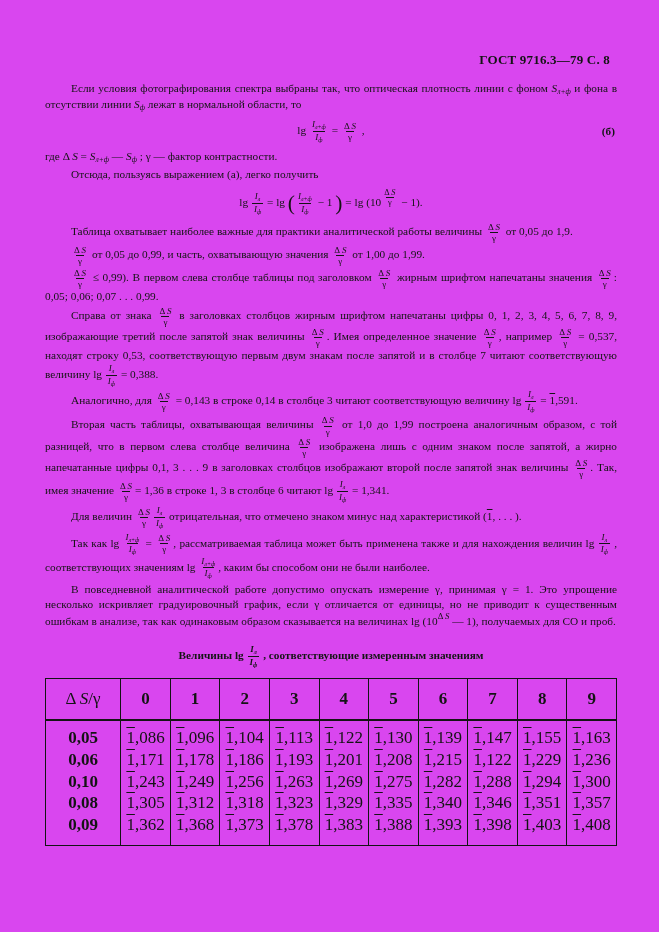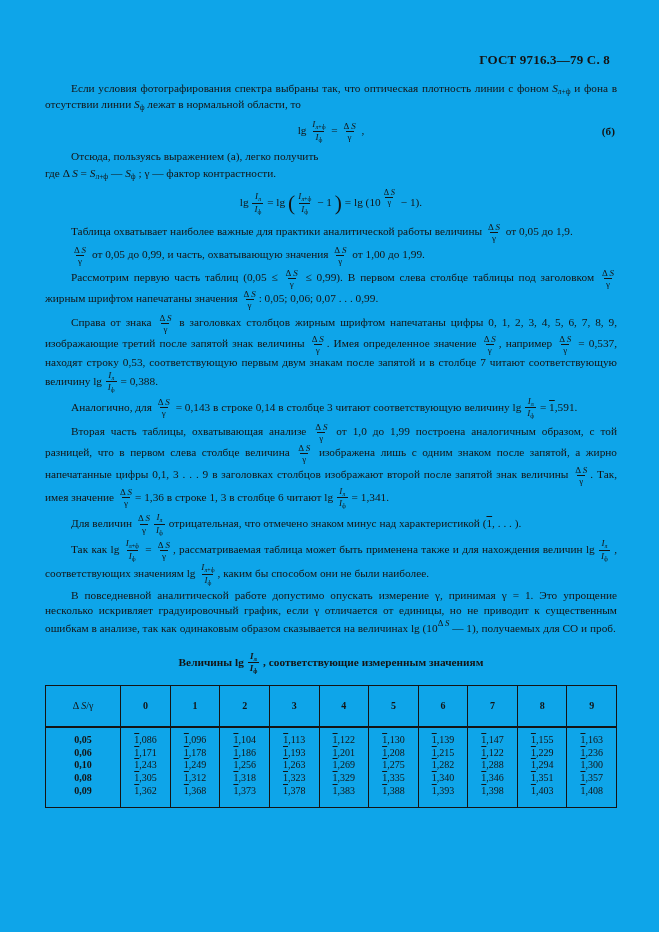--- a/index.html
+++ b/index.html
@@ -1,35 +1,35 @@
 <!DOCTYPE html>
 <html><head>
 <meta charset="utf-8">
 <style>
   html,body{margin:0;padding:0;background:#ffffff;}
   body{width:659px;height:932px;font-family:"Liberation Serif",serif;color:#141414;}
-  .page{position:relative;width:659px;height:932px;background:#0ea5e9;overflow:hidden;}
+  .page{position:relative;width:659px;height:932px;background:#d946ef;overflow:hidden;}
   .hdr{position:absolute;top:52px;right:49px;font-weight:bold;font-size:13px;letter-spacing:.2px;}
   .content{position:absolute;left:45px;top:79px;width:572px;font-size:11.3px;line-height:1.3;text-align:justify;}
   .p{text-indent:26px;margin:2px 0;}
   .p.noind{text-indent:0;}
   .eq{position:relative;text-align:center;text-indent:0;margin:6px 0;}
   .eqno{position:absolute;right:2px;top:50%;transform:translateY(-50%);font-weight:bold;}
   .it{font-style:italic;}
-  .sb{font-size:.66em;vertical-align:-.32em;}
+  .sb{font-size:.66em;font-style:italic;vertical-align:-.32em;}
   .ovl{text-decoration:overline;}
   .bigp{font-size:1.9em;line-height:1;vertical-align:middle;font-weight:400;}
   .sup{font-size:.78em;vertical-align:.7em;}
   .sup .frac{font-size:.95em;}
   .frac{display:inline-flex;flex-direction:column;align-items:center;vertical-align:middle;
         line-height:1.12;font-size:.8em;margin:0 1px;text-indent:0;}
   .frac .n{display:block;padding:0 2px;text-align:center;}
   .frac .d{display:block;padding:0 2px;text-align:center;border-top:1px solid #141414;}
   .tcap{text-align:center;text-indent:0;font-weight:bold;margin:15px 0 10px;}
-  table.tbl{width:100%;border-collapse:collapse;border:1.6px solid #141414;font-size:10px;table-layout:fixed;}
+  table.tbl{width:100%;border-collapse:collapse;border:1.6px solid #141414;font-size:17px;table-layout:fixed;}
   table.tbl th,table.tbl td{border-left:1px solid #141414;text-align:center;padding:0;}
   table.tbl th:first-child,table.tbl td:first-child{border-left:none;width:13%;}
   table.tbl thead th{border-bottom:2.5px solid #141414;height:40px;font-weight:bold;vertical-align:middle;}
   table.tbl thead th.c0{font-weight:normal;}
   table.tbl tbody th{font-weight:bold;}
   table.tbl tbody td,table.tbl tbody th{line-height:1.28;}
   table.tbl tbody tr:first-child td,table.tbl tbody tr:first-child th{padding-top:6px;}
   table.tbl tbody tr:last-child td,table.tbl tbody tr:last-child th{padding-bottom:9px;}
 </style>
 </head>
@@ -40,22 +40,22 @@
   <div class="content">
     <div id="flow">
         <div class="p"><span>Если условия фотографирования спектра выбраны так, что оптическая плотность линии с фоном </span><span class="it">S</span><span class="sb">л+ф</span><span> и фона в отсутствии линии </span><span class="it">S</span><span class="sb">ф</span><span> лежат в нормальной области, то</span></div>
         <div class="eq"><span>lg </span><span class="frac">
             <span class="n"><span class="it">I</span><span class="sb">л+ф</span></span>
             <span class="d"><span class="it">I</span><span class="sb">ф</span></span>
           </span><span> = </span><span class="frac">
             <span class="n"><span>Δ </span><span class="it">S</span></span>
             <span class="d"><span>γ</span></span>
           </span><span> ,</span><span class="eqno">(б)</span></div>
+        <div class="p noind"><span>где Δ </span><span class="it">S</span><span> = </span><span class="it">S</span><span class="sb">л+ф</span><span> — </span><span class="it">S</span><span class="sb">ф</span><span> ; γ — фактор контрастности.</span></div>
         <div class="p"><span>Отсюда, пользуясь выражением (а), легко получить</span></div>
-        <div class="p noind"><span>где Δ </span><span class="it">S</span><span> = </span><span class="it">S</span><span class="sb">л+ф</span><span> — </span><span class="it">S</span><span class="sb">ф</span><span> ; γ — фактор контрастности.</span></div>
         <div class="eq"><span>lg </span><span class="frac">
             <span class="n"><span class="it">I</span><span class="sb">л</span></span>
             <span class="d"><span class="it">I</span><span class="sb">ф</span></span>
           </span><span> = lg </span><span class="bigp">(</span><span class="frac">
             <span class="n"><span class="it">I</span><span class="sb">л+ф</span></span>
             <span class="d"><span class="it">I</span><span class="sb">ф</span></span>
           </span><span> − 1 </span><span class="bigp">)</span><span> = lg (10</span><span class="sup"><span class="frac">
               <span class="n"><span>Δ </span><span class="it">S</span></span>
               <span class="d"><span>γ</span></span>
             </span></span><span> − 1).</span></div>
@@ -63,21 +63,21 @@
             <span class="n"><span>Δ </span><span class="it">S</span></span>
             <span class="d"><span>γ</span></span>
           </span><span> от 0,05 до 1,9.</span></div>
         <div class="p"><span class="frac">
             <span class="n"><span>Δ </span><span class="it">S</span></span>
             <span class="d"><span>γ</span></span>
           </span><span> от 0,05 до 0,99, и часть, охватывающую значения </span><span class="frac">
             <span class="n"><span>Δ </span><span class="it">S</span></span>
             <span class="d"><span>γ</span></span>
           </span><span> от 1,00 до 1,99.</span></div>
-        <div class="p"><span>Рассмотрим первую часть таблиц (0,05 ≤ </span><span class="frac">
+        <div class="p"><span class="frac">
             <span class="n"><span>Δ </span><span class="it">S</span></span>
             <span class="d"><span>γ</span></span>
           </span><span> ≤ 0,99). В первом слева столбце таблицы под заголовком </span><span class="frac">
             <span class="n"><span>Δ </span><span class="it">S</span></span>
             <span class="d"><span>γ</span></span>
           </span><span> жирным шрифтом напечатаны значения </span><span class="frac">
             <span class="n"><span>Δ </span><span class="it">S</span></span>
             <span class="d"><span>γ</span></span>
           </span><span>: 0,05; 0,06; 0,07 . . .  0,99.</span></div>
         <div class="p"><span>Справа от знака </span><span class="frac">
@@ -96,21 +96,21 @@
             <span class="n"><span class="it">I</span><span class="sb">л</span></span>
             <span class="d"><span class="it">I</span><span class="sb">ф</span></span>
           </span><span> = 0,388.</span></div>
         <div class="p"><span>Аналогично, для </span><span class="frac">
             <span class="n"><span>Δ </span><span class="it">S</span></span>
             <span class="d"><span>γ</span></span>
           </span><span> = 0,143 в строке 0,14 в столбце 3 читают соответствующую величину  lg </span><span class="frac">
             <span class="n"><span class="it">I</span><span class="sb">л</span></span>
             <span class="d"><span class="it">I</span><span class="sb">ф</span></span>
           </span><span> = </span><span class="ovl">1</span><span>,591.</span></div>
-        <div class="p"><span>Вторая часть таблицы, охватывающая анализе </span><span class="frac">
+        <div class="p"><span>Вторая часть таблицы, охватывающая величины </span><span class="frac">
             <span class="n"><span>Δ </span><span class="it">S</span></span>
             <span class="d"><span>γ</span></span>
           </span><span> от 1,0 до 1,99 построена аналогичным образом, с той разницей, что в первом слева столбце величина </span><span class="frac">
             <span class="n"><span>Δ </span><span class="it">S</span></span>
             <span class="d"><span>γ</span></span>
           </span><span> изображена лишь с одним знаком после запятой, а жирно напечатанные цифры 0,1, 3 . . .  9 в заголовках столбцов изображают второй после запятой знак величины </span><span class="frac">
             <span class="n"><span>Δ </span><span class="it">S</span></span>
             <span class="d"><span>γ</span></span>
           </span><span>. Так, имея значение </span><span class="frac">
             <span class="n"><span>Δ </span><span class="it">S</span></span>

